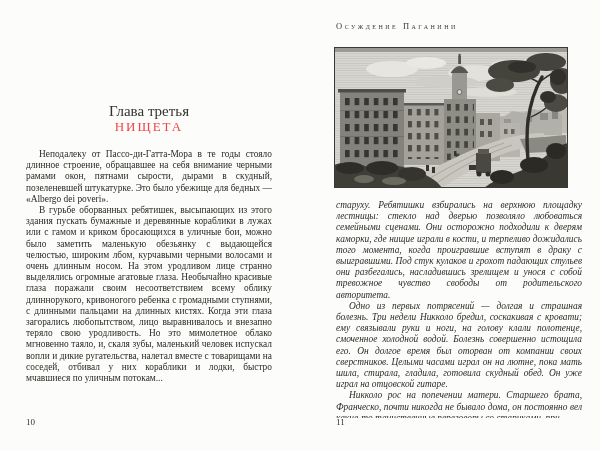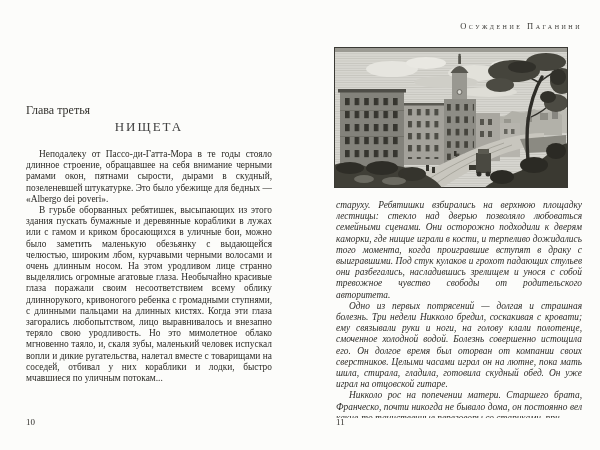--- a/index.html
+++ b/index.html
@@ -6,45 +6,45 @@
   body{width:600px;height:450px;background:#f4f4f2;}
   .spread{
     position:relative;width:600px;height:450px;overflow:hidden;
     background:#fcfcfa;
     font-family:"Liberation Serif", serif;
     color:#2b2a26;
   }
   
   .chapter-heading{
     position:absolute;left:26px;top:103px;width:246px;
-    font-size:12px;color:#33322e;
+    text-align:center;font-size:15px;color:#33322e;
   }
   .chapter-title{
     position:absolute;left:26px;top:119px;width:246px;
-    text-align:center;font-size:13px;letter-spacing:2px;color:#404040;
+    text-align:center;font-size:13px;letter-spacing:2px;color:#ef4444;
   }
   .body-text{
     position:absolute;width:246px;
     font-size:9.4px;line-height:11.2px;text-align:justify;
     hyphens:auto;-webkit-hyphens:auto;
   }
   .body-left{left:26px;top:149px;max-height:272px;overflow:hidden;}
   .body-right{left:336px;top:200px;max-height:218px;overflow:hidden;font-style:italic;}
   .body-text p{margin:0;}
   .body-text p.ind{text-indent:13px;}
   .folio{
     position:absolute;width:246px;top:417px;
     text-align:left;font-size:9px;color:#33322e;
   }
   .folio-left{left:26px;}
   .folio-right{left:336px;}
   
   .running-head{
     position:absolute;left:336px;top:21px;width:246px;
-    text-align:right;font-size:8.5px;letter-spacing:2.5px;
+    text-align:left;font-size:8.5px;letter-spacing:2.5px;
     font-variant:small-caps;color:#3b3a36;
   }
   .engraving{
     position:absolute;left:334px;top:47px;width:234px;height:141px;margin:0;
   }
   .engraving svg{display:block;}
 </style>
 </head>
 <body>
 

